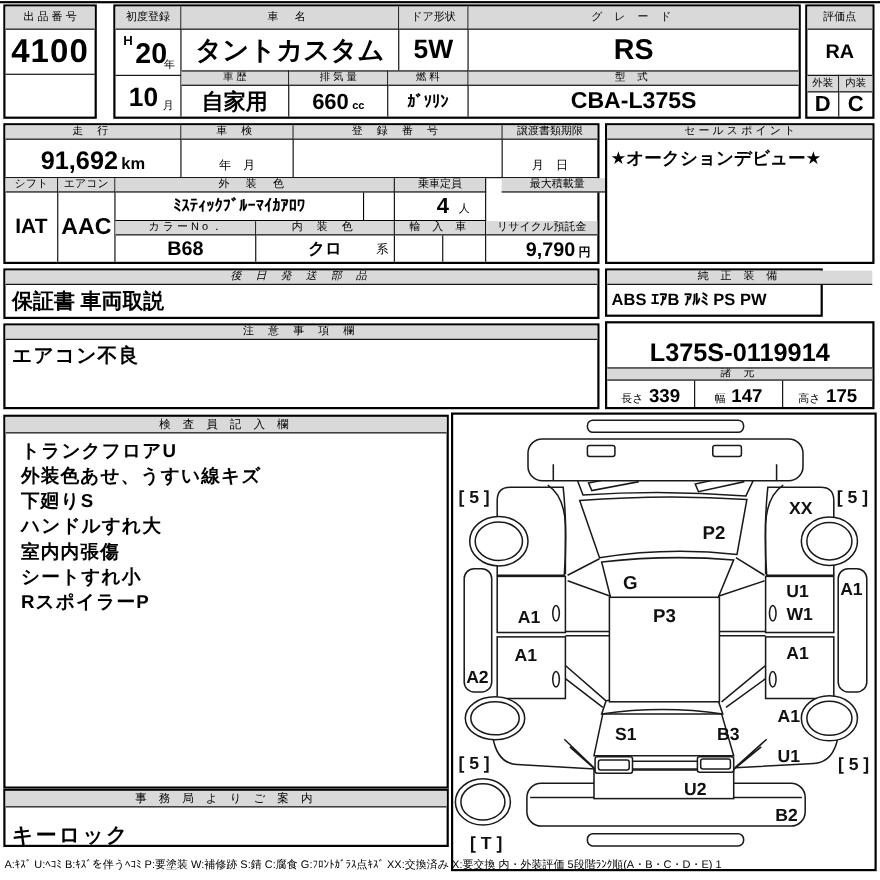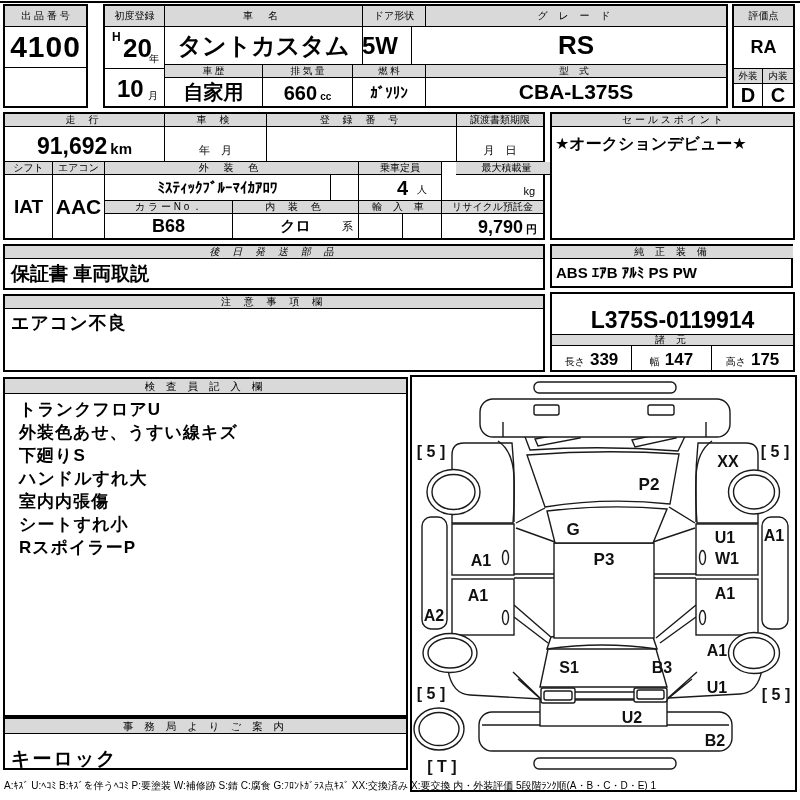--- a/index.html
+++ b/index.html
@@ -45,21 +45,21 @@
     <span style="position:absolute;left:7px;top:3px;font-size:12px;font-weight:bold;">H</span>
     <span style="position:absolute;left:18px;top:6px;font-size:26px;font-weight:bold;">20</span>
     <span style="position:absolute;right:5px;bottom:2px;font-size:10px;">年</span>
   </div>
   <div class="cell bR bT" style="left:0;top:62px;width:60px;height:38px;">
     <span style="position:absolute;left:12px;top:6px;font-size:24px;font-weight:bold;">10</span>
     <span style="position:absolute;right:6px;bottom:3px;font-size:10px;">月</span>
   </div>
 
   <div class="cell v bR" style="left:60px;top:21px;width:198px;height:37px;font-size:24px;">タントカスタム</div>
-  <div class="cell v bR" style="left:244px;top:21px;width:63px;height:37px;font-size:24px;">5W</div>
+  <div class="cell v bR" style="left:258px;top:21px;width:63px;height:37px;font-size:24px;">5W</div>
   <div class="cell v" style="left:321px;top:21px;width:300px;height:37px;font-size:26px;">RS</div>
 
   <div class="cell hd2 bR bT" style="left:60px;top:58px;width:98px;height:14px;">車 歴</div>
   <div class="cell hd2 bR bT" style="left:158px;top:58px;width:90px;height:14px;">排 気 量</div>
   <div class="cell hd2 bR bT" style="left:248px;top:58px;width:73px;height:14px;">燃 料</div>
   <div class="cell hd2 bT" style="left:321px;top:58px;width:300px;height:14px;letter-spacing:4px;">型 式</div>
 
   <div class="cell v bR" style="left:60px;top:72px;width:98px;height:28px;font-size:20px;">自家用</div>
   <div class="cell vbase bR" style="left:158px;top:72px;width:90px;height:28px;padding-top:4px;">
     <span style="font-size:20px;">660</span>
@@ -110,24 +110,20 @@
   <div class="cell v bR" style="left:100px;top:100px;width:128px;height:24px;font-size:18px;">B68</div>
   <div class="cell bR" style="left:228px;top:100px;width:126px;height:24px;">
     <div class="v" style="width:100%;height:100%;font-size:15px;">クロ</div>
     <span style="position:absolute;right:5px;bottom:4px;font-size:11px;">系</span>
   </div>
 
   <div class="cell bR bB" style="left:354px;top:61px;width:83px;height:26px;">
     <span style="position:absolute;left:38px;top:2px;font-size:20px;font-weight:bold;">4</span>
     <span style="position:absolute;right:14px;bottom:3px;font-size:10px;">人</span>
   </div>
-  <div class="cell bB" style="left:437px;top:61px;width:101px;height:26px;display:flex;align-items:flex-end;justify-content:flex-end;font-size:11px;padding:0 8px 3px 0;">
-    <span></span>
-    <span>kg</span>
-  </div>
 
   <div class="cell hd bR" style="left:354px;top:87px;width:83px;height:13px;letter-spacing:4px;">輸 入 車</div>
   <div class="cell hd" style="left:437px;top:87px;width:101px;height:13px;">リサイクル預託金</div>
 
   <div class="cell bR" style="left:354px;top:100px;width:44px;height:24px;"></div>
   <div class="cell bR" style="left:398px;top:100px;width:39px;height:24px;"></div>
   <div class="cell vbase" style="left:437px;top:100px;width:101px;height:24px;justify-content:flex-end;padding:3px 6px 0 0;">
     <span style="font-size:18px;">9,790</span>
     <span class="unit small" style="font-size:11px;">円</span>
   </div>
@@ -136,21 +132,21 @@
 <div class="box" style="left:550px;top:112px;width:245px;height:128px;">
   <div class="cell hd" style="left:0;top:0;width:241px;height:13px;">セ ー ル ス ポ イ ン ト</div>
   <div class="cell" style="left:0;top:15px;width:241px;height:30px;font-size:16px;font-weight:bold;display:flex;align-items:center;padding-left:3px;">★オークションデビュー★</div>
 </div>
 
 <div class="box" style="left:3px;top:244px;width:542px;height:46px;">
   <div class="cell hd" style="left:0;top:0;width:538px;height:13px;letter-spacing:5px;font-style:italic;">後 日 発 送 部 品</div>
   <div class="cell vleft" style="left:0;top:13px;width:538px;height:29px;font-size:19px;">保証書 車両取説</div>
 </div>
 
-<div class="box" style="left:550px;top:244px;width:243px;height:44px;">
+<div class="box" style="left:550px;top:244px;width:198px;height:44px;">
   <div class="cell hd" style="left:0;top:0;width:241px;height:13px;letter-spacing:4px;">純 正 装 備</div>
   <div class="cell vleft" style="left:0;top:13px;width:241px;height:27px;font-size:15px;padding-left:4px;">ABS ｴｱB ｱﾙﾐ PS PW</div>
 </div>
 
 <div class="box" style="left:3px;top:294px;width:542px;height:78px;">
   <div class="cell hd" style="left:0;top:0;width:538px;height:13px;letter-spacing:5px;">注 意 事 項 欄</div>
   <div class="cell" style="left:0;top:15px;width:538px;height:59px;font-size:18px;font-weight:bold;padding-left:6px;letter-spacing:1px;">エアコン不良</div>
 </div>
 
 <div class="box" style="left:550px;top:292px;width:245px;height:80px;">

